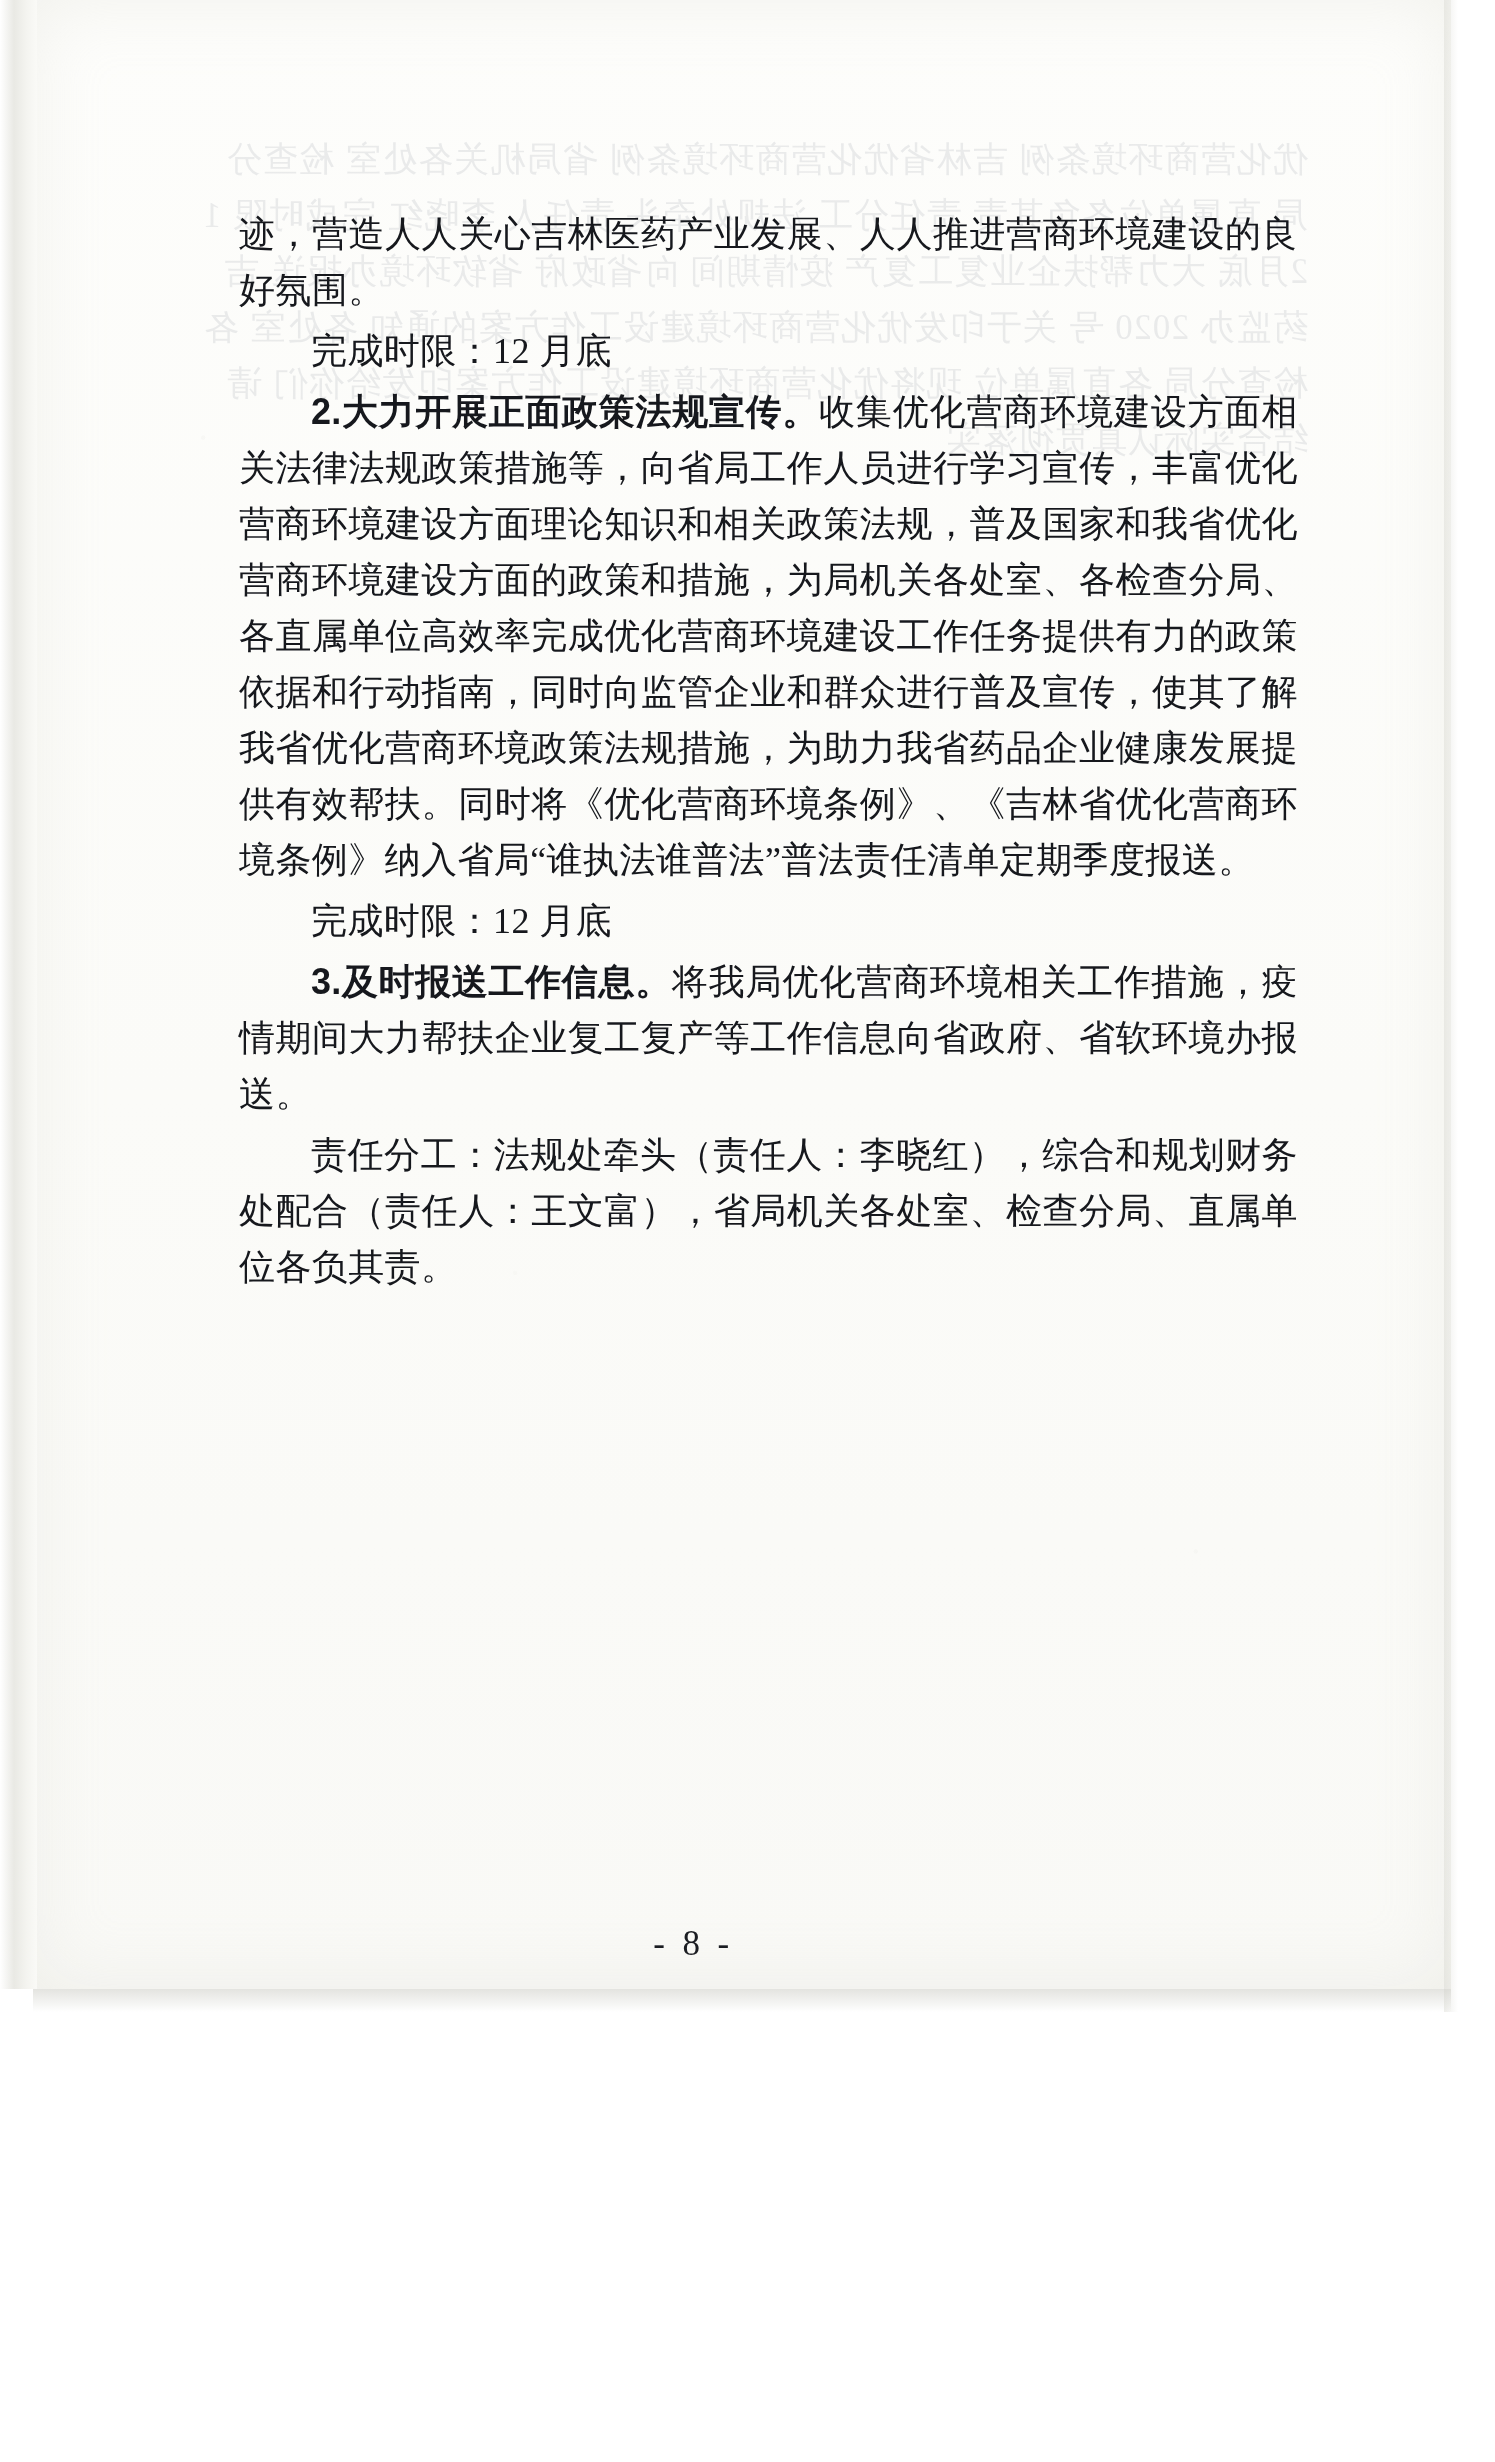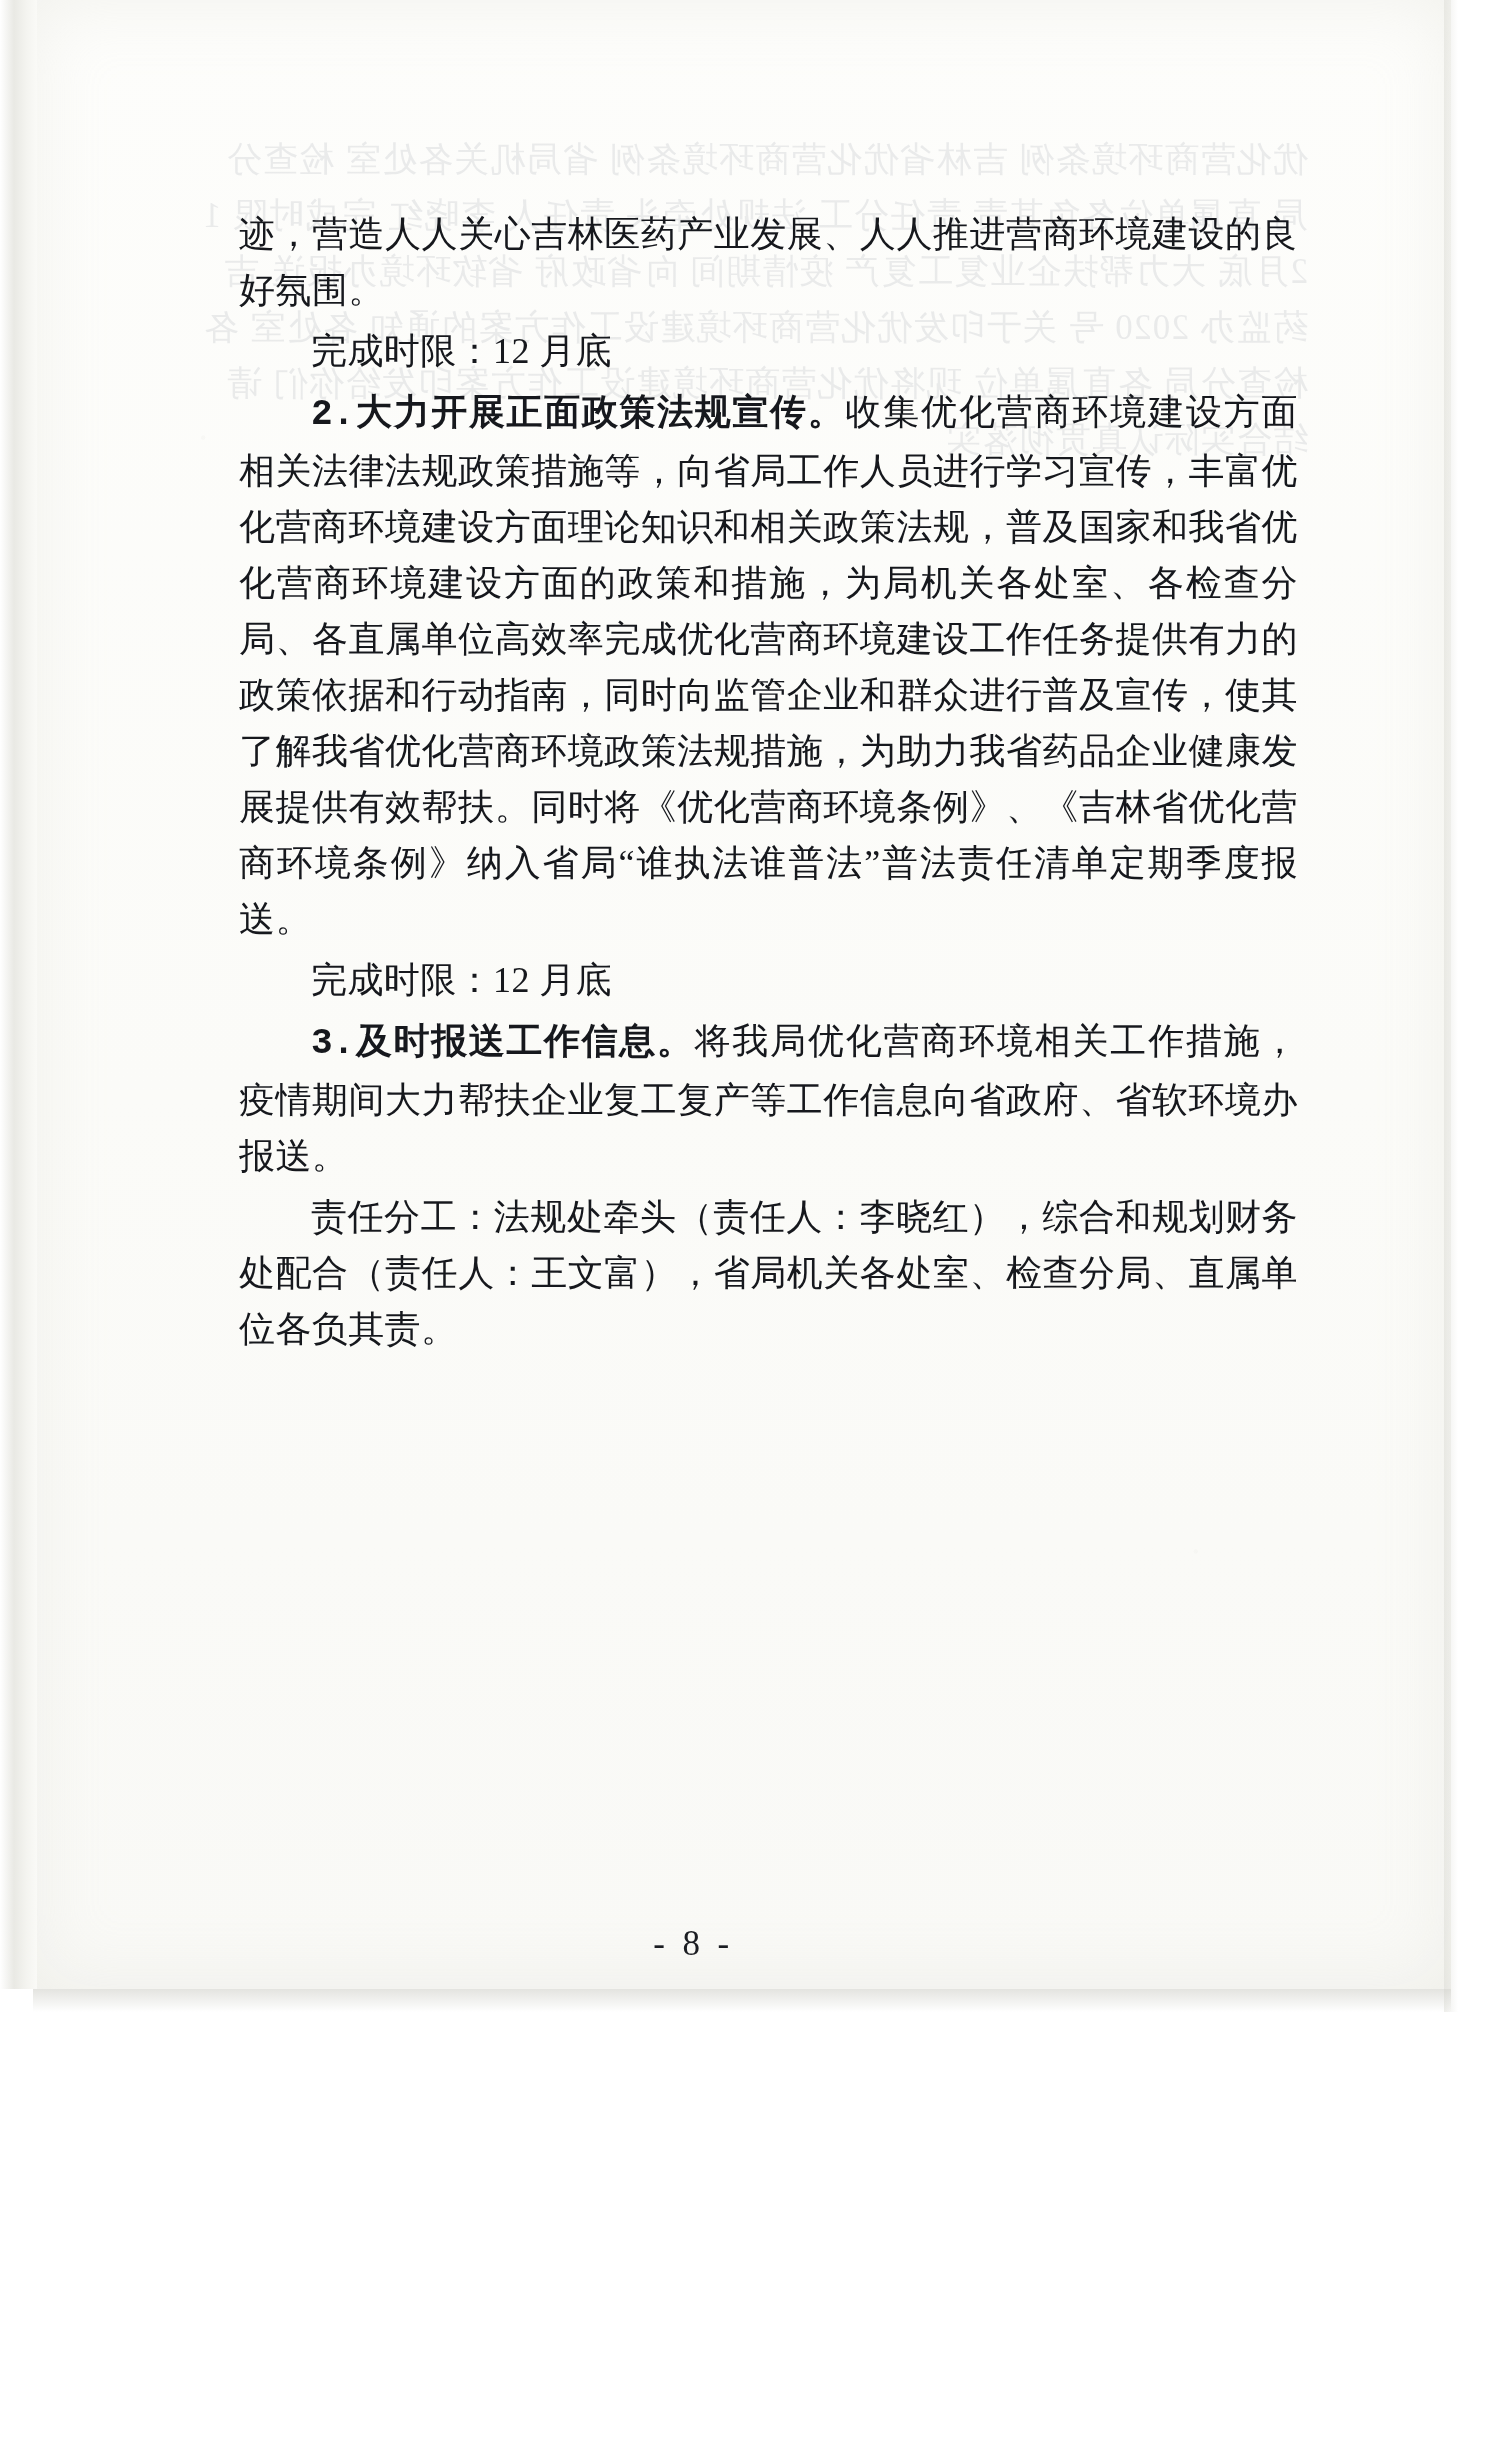--- a/index.html
+++ b/index.html
@@ -111,21 +111,21 @@
     text-indent: 0;
   }
 
   .para.indent {
     text-indent: 72px;
   }
 
   .lead {
     font-weight: 700;
     letter-spacing: 0.2px;
-    font-family: Liberation Mono, monospace;
+    font-family: Liberation Sans, sans-serif;
   }
 
   
   .page-number {
     position: absolute;
     left: 0;
     top: 1924px;
     width: 1418px;
     text-align: center;
     padding-right: 97px;

